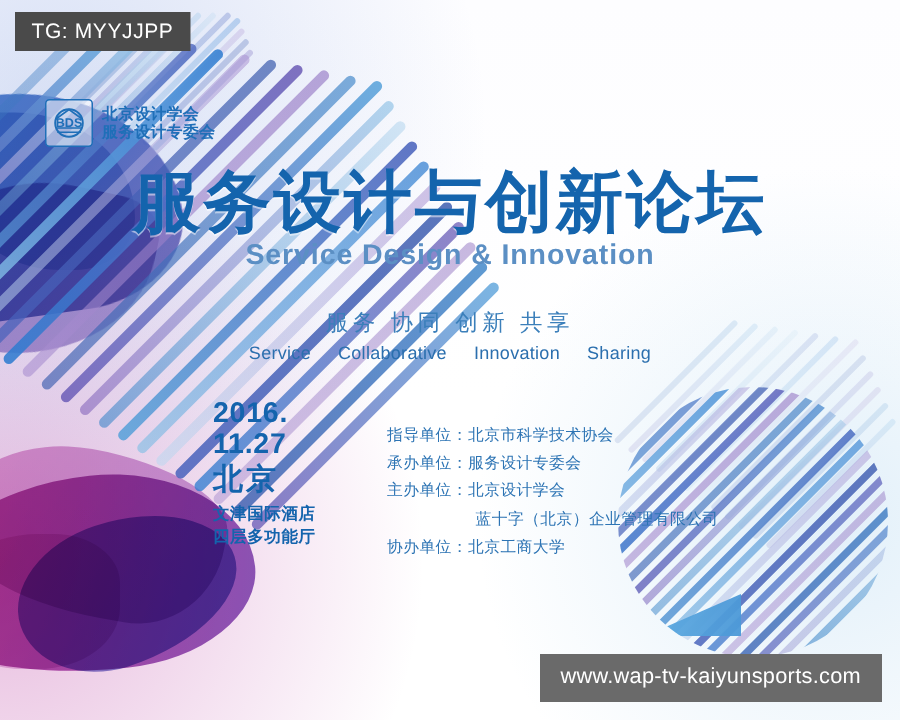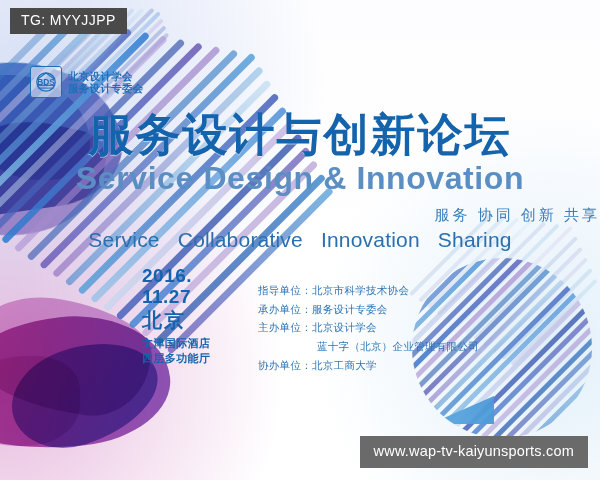--- a/index.html
+++ b/index.html
@@ -216,44 +216,43 @@
     font-size: 45px;
     font-weight: bold;
     color: #1464ad;
     letter-spacing: 2px;
     line-height: 1.04;
     margin: 0;
     text-shadow: 0 1px 0 rgba(255,255,255,0.5);
   }
   .headline .en {
     margin: 2px 0 0 0;
-    font-size: 32px;
+    font-size: 19px;
     font-weight: bold;
     color: #5b8fc4;
     letter-spacing: 0.6px;
     line-height: 1.1;
   }
 
   
   .keywords {
     position: absolute;
     left: 0; right: 0;
     top: 206px;
     text-align: center;
   }
   .keywords .kw-cn {
     font-size: 15px;
     color: #3b7fba;
     letter-spacing: 3px;
     margin: 0 0 3px 0;
     font-weight: normal;
-    text-align: right;
   }
   .keywords .kw-en {
-    font-size: 21px;
+    font-size: 12px;
     color: #2b6fae;
     margin: 0;
     letter-spacing: 0.2px;
   }
   .keywords .kw-en span { margin: 0 9px; }
 
   
   .datebox {
     position: absolute;
     left: 142px;

